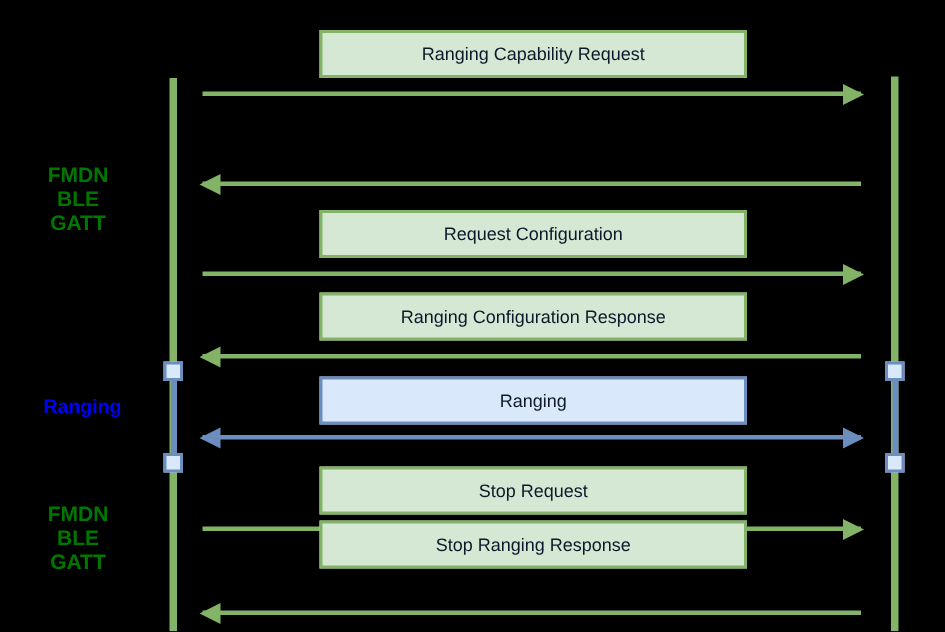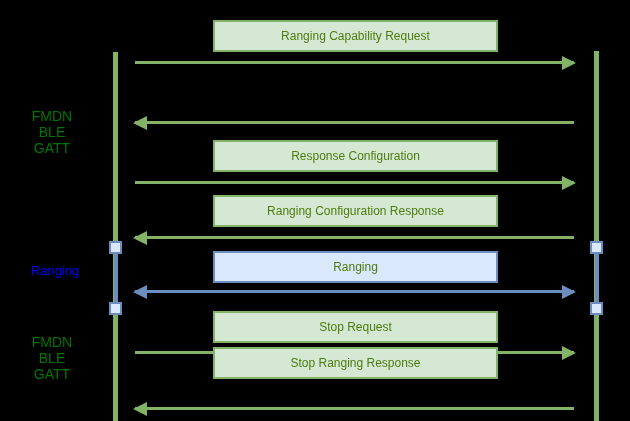--- a/index.html
+++ b/index.html
@@ -18,32 +18,32 @@
   .session-seg.ss-right { left:595px; }
   .endpoint {
     position:absolute; width:13px; height:13px; box-sizing:border-box;
     background:#DAE8FC; border:2px solid #6C8EBF;
   }
   .ep-lt { left:109px; top:241px; }
   .ep-lb { left:109px; top:302px; }
   .ep-rt { left:590px; top:241px; }
   .ep-rb { left:590px; top:302px; }
   
-  .phase-label { position:absolute; text-align:center; font-weight:normal; }
+  .phase-label { position:absolute; text-align:center; font-weight:bold; }
   .phase-label.green { color:#007700; left:6px; width:92px; font-size:14px; line-height:16px; }
   .pl-top    { top:108px; }
   .pl-bottom { top:334px; }
   .phase-label.blue { color:#0000FF; left:6px; width:98px; top:263px; font-size:13px; line-height:16px; }
   .pl-line { display:block; }
   
   .msg {
     position:absolute; left:213px; width:285px; height:32px; box-sizing:border-box;
     border:2px solid #82B366; background:#D5E8D4;
     display:flex; align-items:center; justify-content:center;
-    font-size:12px; color:#4d7c0f; white-space:nowrap;
+    font-size:12px; color:#0f172a; white-space:nowrap;
   }
   .msg.blue { border-color:#6C8EBF; background:#DAE8FC; }
   .m0{top:20px} .m1{top:80px} .m2{top:140px} .m3{top:195px}
   .m4{top:251px} .m5{top:311px} .m6{top:347px}
   
   .arrow { position:absolute; left:135px; width:439px; height:3px; }
   .a0{top:61px} .a1{top:121px} .a2{top:181px} .a3{top:236px}
   .a4{top:290px} .a5{top:351px} .a6{top:407px}
   .shaft { position:absolute; left:0; top:0; width:100%; height:3px; }
   .green-arrow .shaft { background:#82B366; }
@@ -88,21 +88,21 @@
   <div class="arrow green-arrow a0">
     <div class="shaft"></div>
     <div class="head hr"></div>
   </div>
 
   <div class="arrow green-arrow a1">
     <div class="shaft"></div>
     <div class="head hl"></div>
   </div>
 
-  <div class="msg m2">Response Configuration</div>
+  <div class="msg m2">Request Configuration</div>
   <div class="arrow green-arrow a2">
     <div class="shaft"></div>
     <div class="head hr"></div>
   </div>
 
   <div class="msg m3">Ranging Configuration Response</div>
   <div class="arrow green-arrow a3">
     <div class="shaft"></div>
     <div class="head hl"></div>
   </div>

